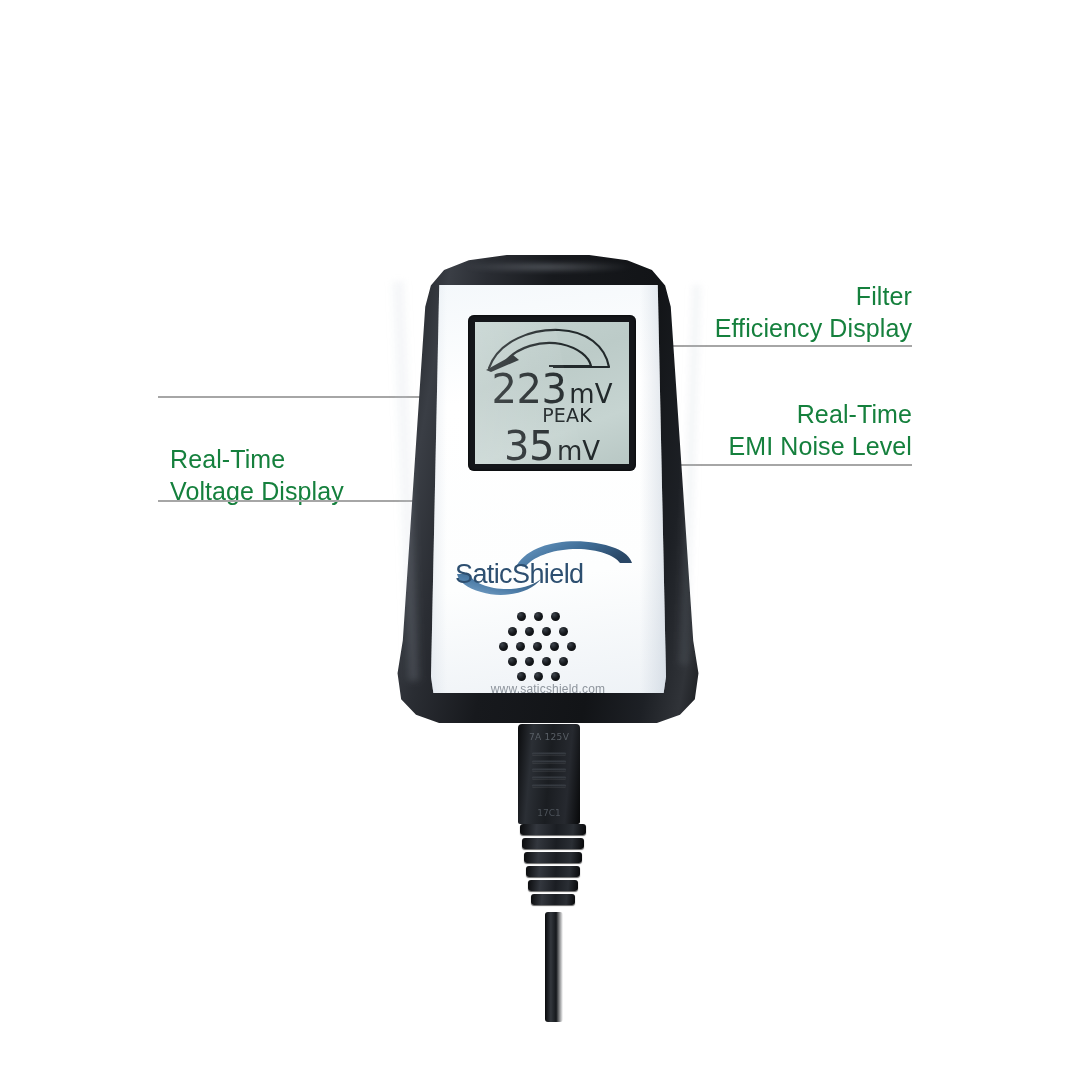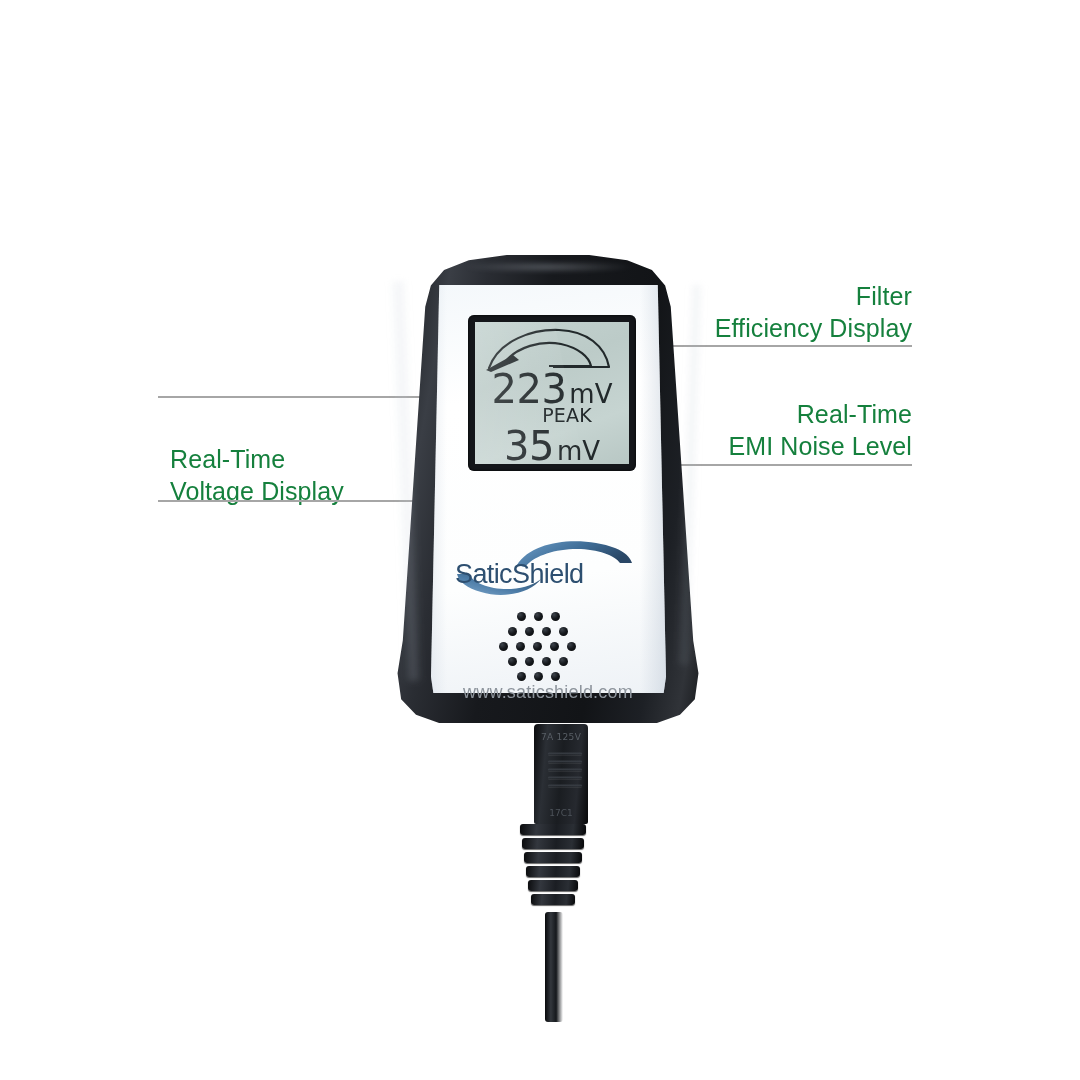--- a/index.html
+++ b/index.html
@@ -215,31 +215,31 @@
     border-radius: 50%;
     background: radial-gradient(circle at 34% 30%, #3d434b 0%, #15181c 48%, #060708 100%);
     box-shadow: 0 0.5px 0.5px rgba(255,255,255,0.55);
   }
 
   .site-url {
     position: absolute;
     left: 0; right: 0; top: 427px;
     text-align: center;
     font-family: "Liberation Sans", sans-serif;
-    font-size: 18px;
+    font-size: 12px;
     letter-spacing: 0.2px;
     color: #8d949c;
   }
 
   
   #cord { position: absolute; left: 490px; top: 716px; width: 150px; height: 300px; }
   .plug-body {
     position: absolute;
-    left: 44px; top: 8px;
-    width: 54px; height: 100px;
+    left: 28px; top: 8px;
+    width: 62px; height: 100px;
     background: linear-gradient(95deg, #0a0b0d 0%, #2b2f35 22%, #1a1d21 50%, #26292f 78%, #070809 100%);
     border-radius: 4px 4px 2px 2px;
   }
   .plug-text {
     position: absolute;
     left: 0; right: 0; top: 8px;
     text-align: center;
     font-family: "DejaVu Sans", sans-serif;
     font-size: 9px;
     color: #595f66;

